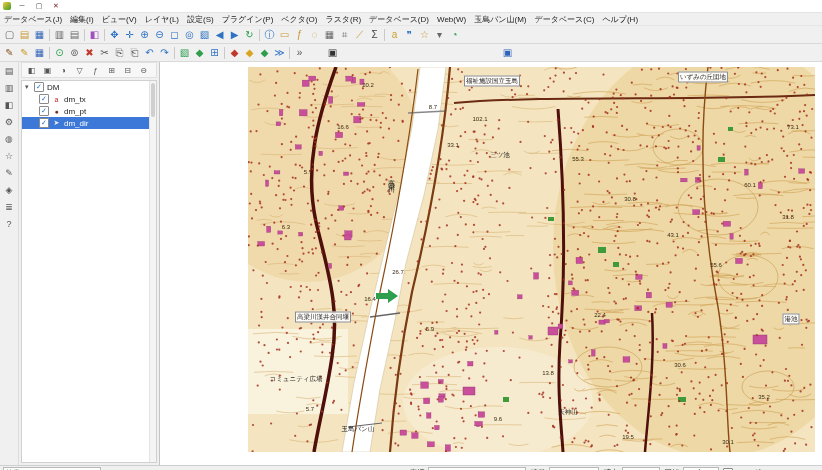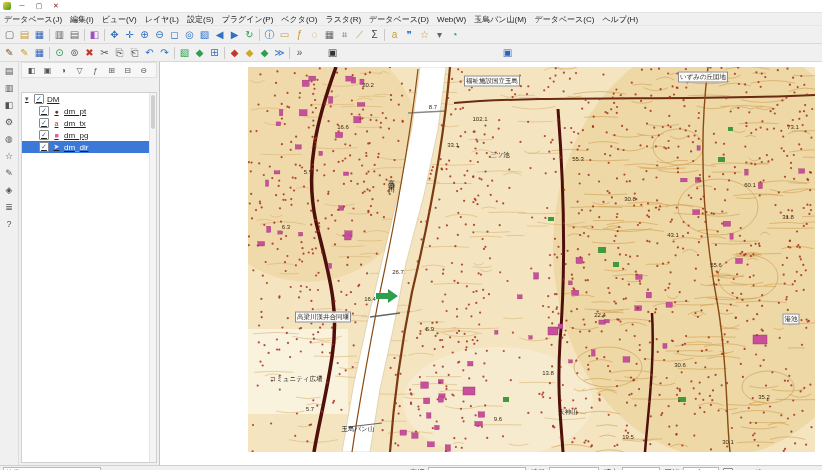--- a/index.html
+++ b/index.html
@@ -22,21 +22,21 @@
   .sep{width:1px;height:12px;min-width:1px;background:#c9c9c9;margin:0 2px;}
   
   .main{display:flex;height:403px;position:relative;background:#f0f0f0;}
   .dock{width:18px;min-width:18px;background:#f0f0f0;border-right:1px solid #dcdcdc;display:flex;flex-direction:column;align-items:center;padding-top:3px;gap:4px;}
   .dock .tbtn{width:13px;height:13px;font-size:9px;color:#555;}
   .panel{width:140px;min-width:140px;background:#f0f0f0;border-right:1px solid #c4c4c4;display:flex;flex-direction:column;}
   .panel-header{height:13px;display:flex;align-items:center;justify-content:space-between;padding:0 3px;font-size:8px;color:#222;}
   .panel-header .ph-icons{display:flex;gap:3px;color:#666;font-size:7px;}
   .panel-toolbar{height:14px;display:flex;align-items:center;gap:1px;padding:0 2px;background:#f7f7f7;border:1px solid #e0e0e0;margin:0 2px;}
   .panel-toolbar .tbtn{width:12px;height:12px;font-size:8px;}
-  .tree{flex:1;background:#fff;margin:14px 2px 2px 2px;border:1px solid #d0d0d0;font-size:8px;position:relative;overflow:hidden;text-decoration:underline;}
+  .tree{flex:1;background:#fff;margin:2px 2px 2px 2px;border:1px solid #d0d0d0;font-size:8px;position:relative;overflow:hidden;}
   .tree-row{height:12px;display:flex;align-items:center;gap:3px;padding-left:3px;}
   .tree-row.child{padding-left:17px;}
   .tree-row.selected{background:#3c78d8;color:#fff;}
   .expander{font-size:7px;color:#555;width:6px;}
   .cb{width:8px;height:8px;min-width:8px;border:1px solid #8a8a8a;background:#fff;font-size:7px;line-height:8px;color:#1f6fd0;text-align:center;border-radius:1px;}
   .lyr-glyph{font-size:7px;width:9px;text-align:center;}
   .tree-scroll{position:absolute;right:0;top:0;width:6px;height:100%;background:#f4f4f4;border-left:1px solid #e4e4e4;}
   .tree-scroll .thumb{position:absolute;top:2px;left:1px;width:4px;height:34px;background:#cfcfcf;border-radius:2px;}
   
   .canvas{flex:1;background:#ffffff;position:relative;overflow:hidden;}
@@ -176,32 +176,27 @@
       <div class="tree-scroll">
           <div class="thumb"></div>
         </div>
     <div class="tree-row group">
           <span class="expander">▾</span>
           <div class="cb">✓</div>
           <span>DM</span>
         </div>
         <div class="tree-row child">
           <div class="cb">✓</div>
-          <span class="lyr-glyph" style="color: rgb(122, 46, 30);">●</span>
-          <span>dm_pt</span>
-        </div>
-        <div class="tree-row child">
-          <div class="cb">✓</div>
           <span class="lyr-glyph" style="color: rgb(204, 34, 34);">a</span>
           <span>dm_tx</span>
         </div>
         <div class="tree-row child">
           <div class="cb">✓</div>
-          <span class="lyr-glyph" style="color: rgb(224, 90, 165);">■</span>
-          <span>dm_pg</span>
+          <span class="lyr-glyph" style="color: rgb(122, 46, 30);">●</span>
+          <span>dm_pt</span>
         </div>
         <div class="tree-row child selected">
           <div class="cb">✓</div>
           <span class="lyr-glyph" style="color: rgb(238, 238, 238);">➤</span>
           <span>dm_dir</span>
         </div>
       </div>
   </div>
 
   <div class="canvas">

